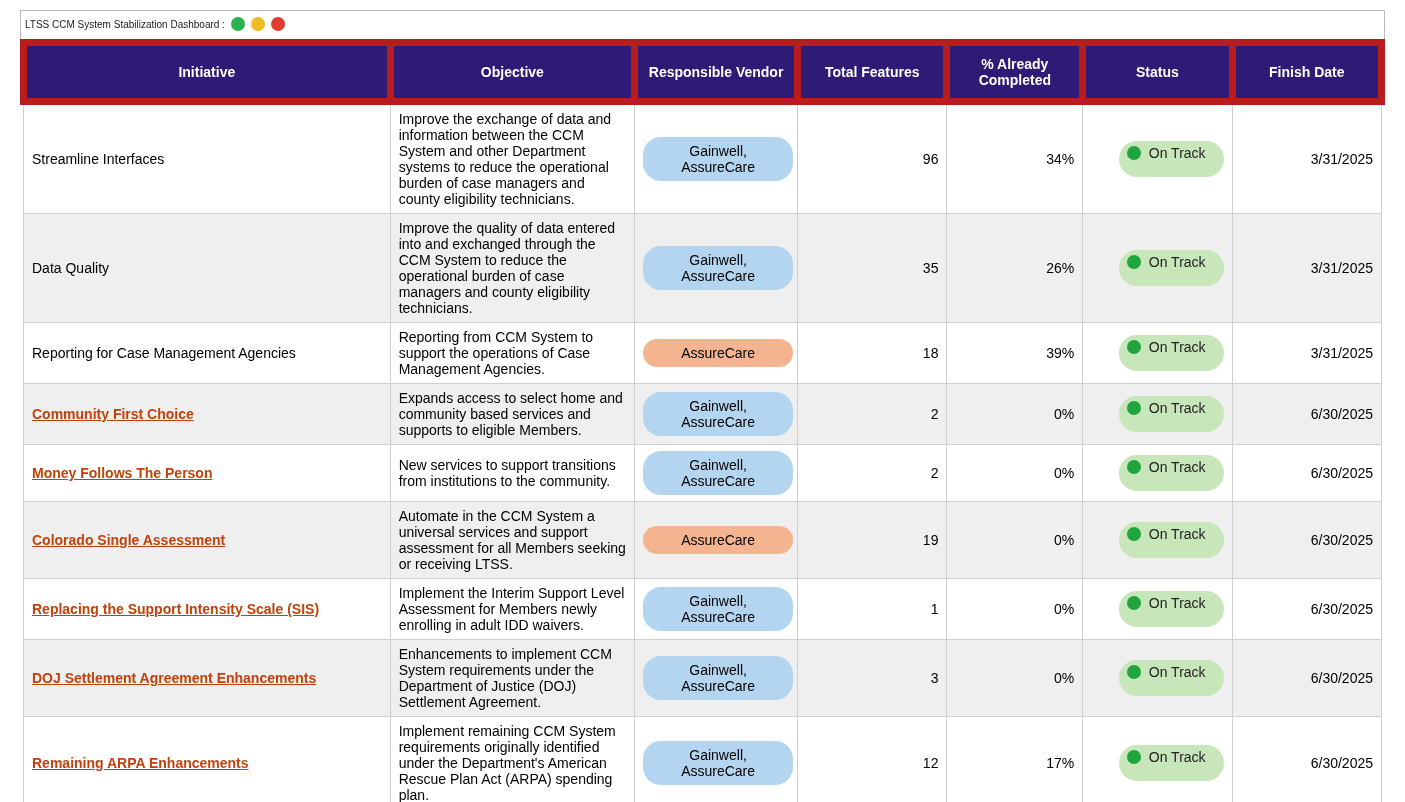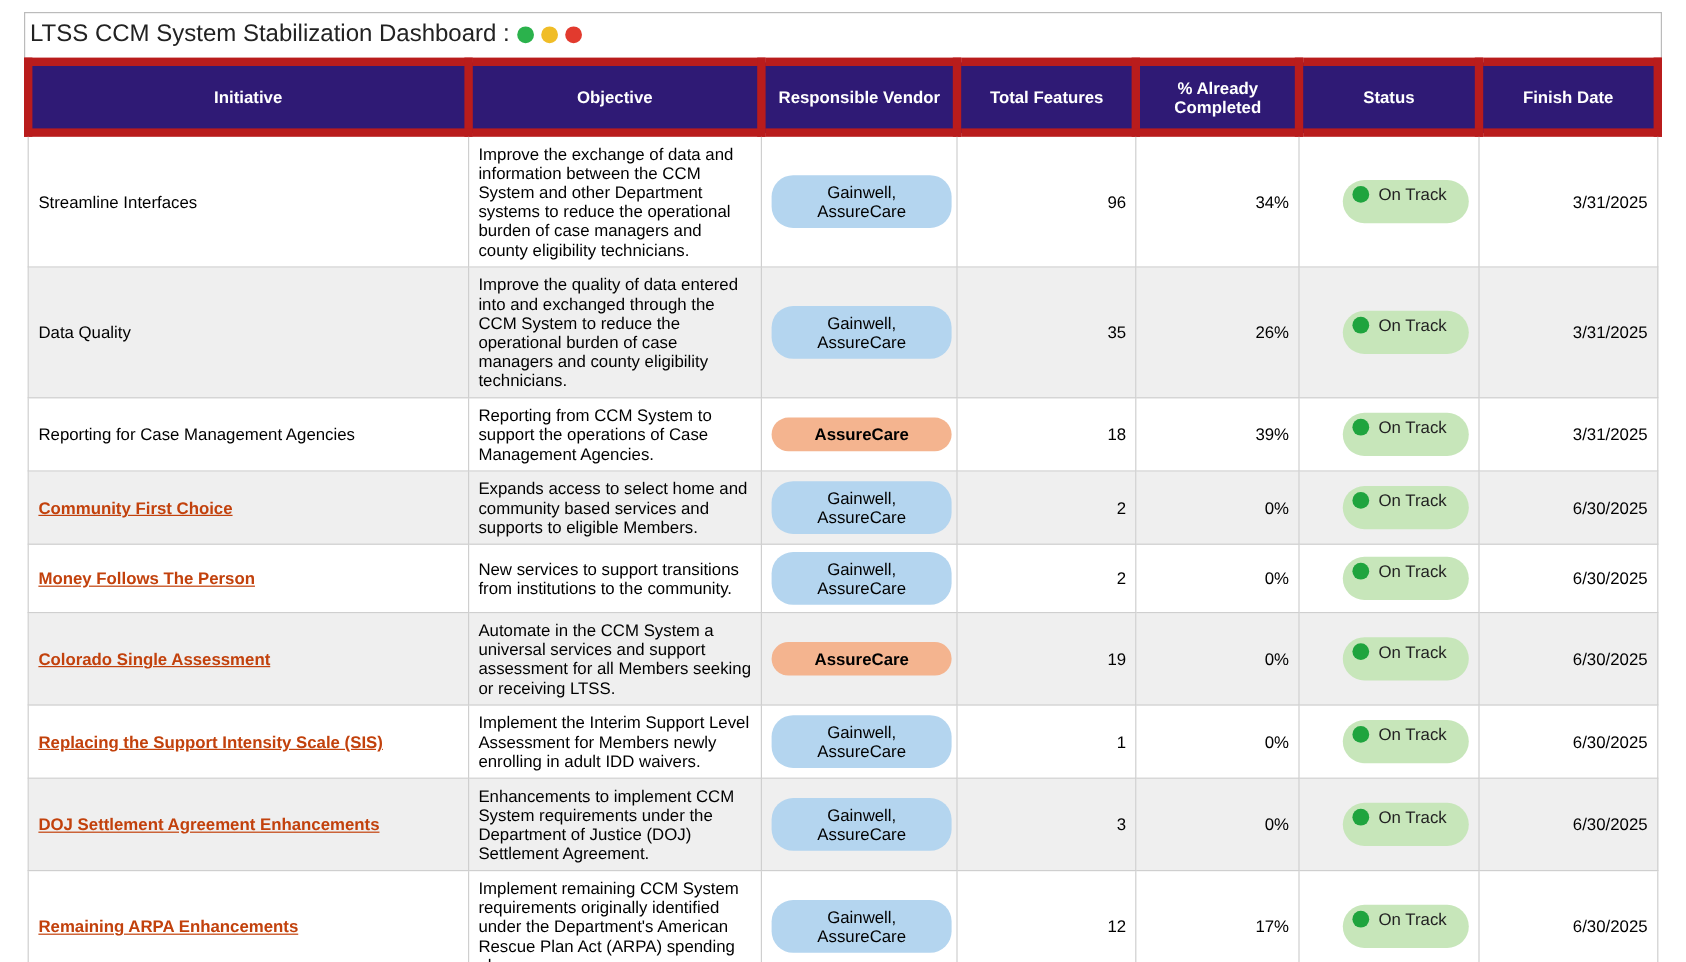--- a/index.html
+++ b/index.html
@@ -7,21 +7,21 @@
     font-family: Arial, Helvetica, sans-serif;
     background: #fff;
     padding: 10px 20px;
     font-size: 14px;
   }
   .title-row {
     display: flex;
     align-items: center;
     gap: 6px;
     padding: 6px 4px 8px 4px;
-    font-size: 20px;
+    font-size: 10px;
     color: #222;
     border: 1px solid #bbb;
     border-bottom: none;
     background: #fff;
   }
   .dot {
     width: 14px; height: 14px;
     border-radius: 50%;
     display: inline-block;
   }
@@ -67,21 +67,21 @@
   .vendor-pill {
     display: inline-block;
     min-width: 150px;
     border-radius: 18px;
     padding: 6px 12px;
     font-size: 14px;
     color: #000000;
     text-align: center;
   }
   .vendor-both { background: #b4d5ef; }
-  .vendor-ac   { background: #f4b48f; font-weight: bold; }
+  .vendor-ac   { background: #f4b48f; }
   .center { text-align: right; }
   .status-pill {
     display: inline-flex;
     align-items: center;
     gap: 8px;
     background: #c7e6ba;
     border-radius: 18px;
     padding: 4px 18px 16px 8px;
     font-size: 14px;
     color: #222;

